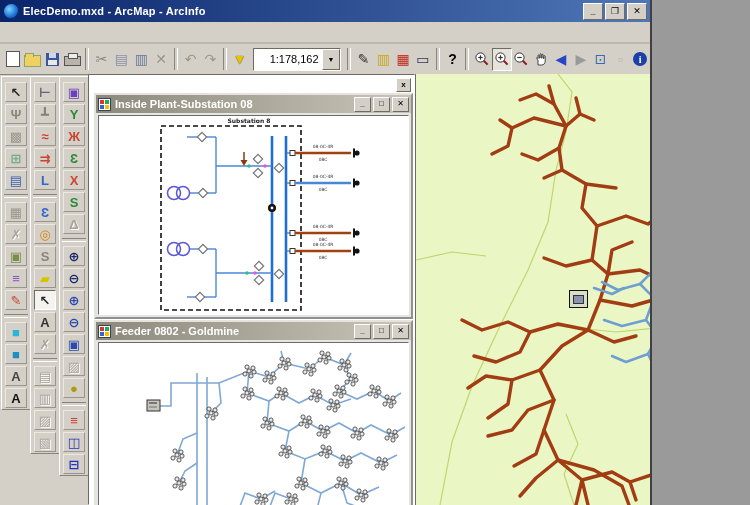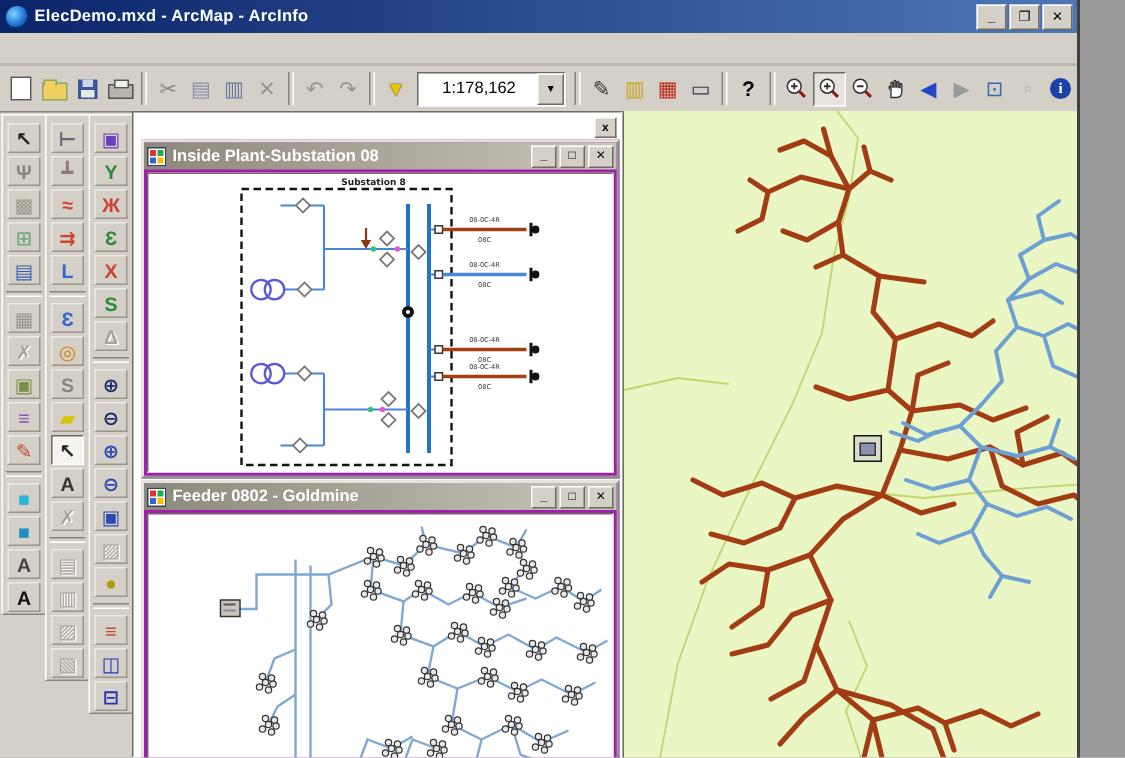--- a/index.html
+++ b/index.html
@@ -1,17 +1,17 @@
 <!DOCTYPE html>
 <html><head>
 <meta charset="utf-8">
 <style>
   html,body{margin:0;padding:0;}
   body{font-family:"Liberation Sans","DejaVu Sans",sans-serif;background:#9a9a9a;}
-  #app{position:relative;width:720px;height:505px;background:#d4d0c8;overflow:hidden;
+  #app{position:relative;width:652px;height:505px;background:#d4d0c8;overflow:hidden;
        border-right:2px solid #404040;box-sizing:border-box;}
   
   .titlebar{position:absolute;left:0;top:0;right:0;height:22px;
     background:linear-gradient(90deg,#0a246a,#4f77b8);display:flex;align-items:center;padding:0 3px;}
   .app-icon{width:15px;height:15px;border-radius:50%;margin:0 4px 0 1px;
     background:radial-gradient(circle at 35% 35%,#7fd4ff,#1a6fd4 55%,#0b3e8c);box-shadow:inset -1px -1px 0 #062a5e;}
   .title-text{color:#fff;font-weight:bold;font-size:11px;letter-spacing:.2px;flex:1;white-space:nowrap;overflow:hidden;}
   .winbtns{display:flex;gap:2px;}
   .winbtn{width:18px;height:15px;background:#d4d0c8;border:1px solid;border-color:#fff #6f6a62 #6f6a62 #fff;
     font-size:9px;font-weight:bold;color:#000;display:flex;align-items:center;justify-content:center;line-height:1;}
@@ -51,21 +51,21 @@
   .pbtn span{font-size:13px;line-height:1;font-weight:bold;}
   .pbtn.pressed{border-color:#6f6a62 #fff #fff #6f6a62;background:#f4f3ef;}
   .pbtn.disabled span{color:#a8a49a !important;text-shadow:1px 1px 0 #fff;}
   .psep{width:24px;height:2px;margin:3px 0;border-top:1px solid #8a857c;border-bottom:1px solid #fff;}
   
   .doc{position:absolute;left:88px;top:74px;width:327px;height:431px;background:#fff;
     border:1px solid;border-color:#6f6a62 #fff #fff #6f6a62;box-sizing:border-box;}
   .doc-close{position:absolute;right:3px;top:3px;width:13px;height:12px;background:#d4d0c8;
     border:1px solid;border-color:#fff #6f6a62 #6f6a62 #fff;font-size:8px;font-weight:bold;
     display:flex;align-items:center;justify-content:center;line-height:1;}
-  .child{position:absolute;background:#a21caf;border:2px outset #e6e3dc;box-sizing:border-box;}
+  .child{position:absolute;background:#e5e5e5;border:2px outset #e6e3dc;box-sizing:border-box;}
   #win1{left:5px;top:18px;width:319px;height:226px;}
   #win2{left:5px;top:245px;width:319px;height:186px;border-bottom:none;}
   .child-title{height:18px;background:linear-gradient(90deg,#8d887c,#c9c5b9);display:flex;align-items:center;padding:0 2px;}
   .child-icon{width:11px;height:11px;background:#fff;border:1px solid #345;margin-right:4px;position:relative;}
   .child-icon:before{content:"";position:absolute;left:1px;top:1px;width:4px;height:4px;background:#d33;
     box-shadow:5px 0 0 #2a5,0 5px 0 #36c,5px 5px 0 #fb0;}
   .child-title .t{flex:1;color:#fff;font-weight:bold;font-size:11px;white-space:nowrap;overflow:hidden;}
   .cbtn{width:15px;height:13px;background:#d4d0c8;border:1px solid;border-color:#fff #6f6a62 #6f6a62 #fff;
     font-size:8px;font-weight:bold;margin-left:2px;display:flex;align-items:center;justify-content:center;line-height:1;}
   .child-body{position:absolute;left:2px;top:20px;right:2px;bottom:2px;background:#fff;overflow:hidden;

